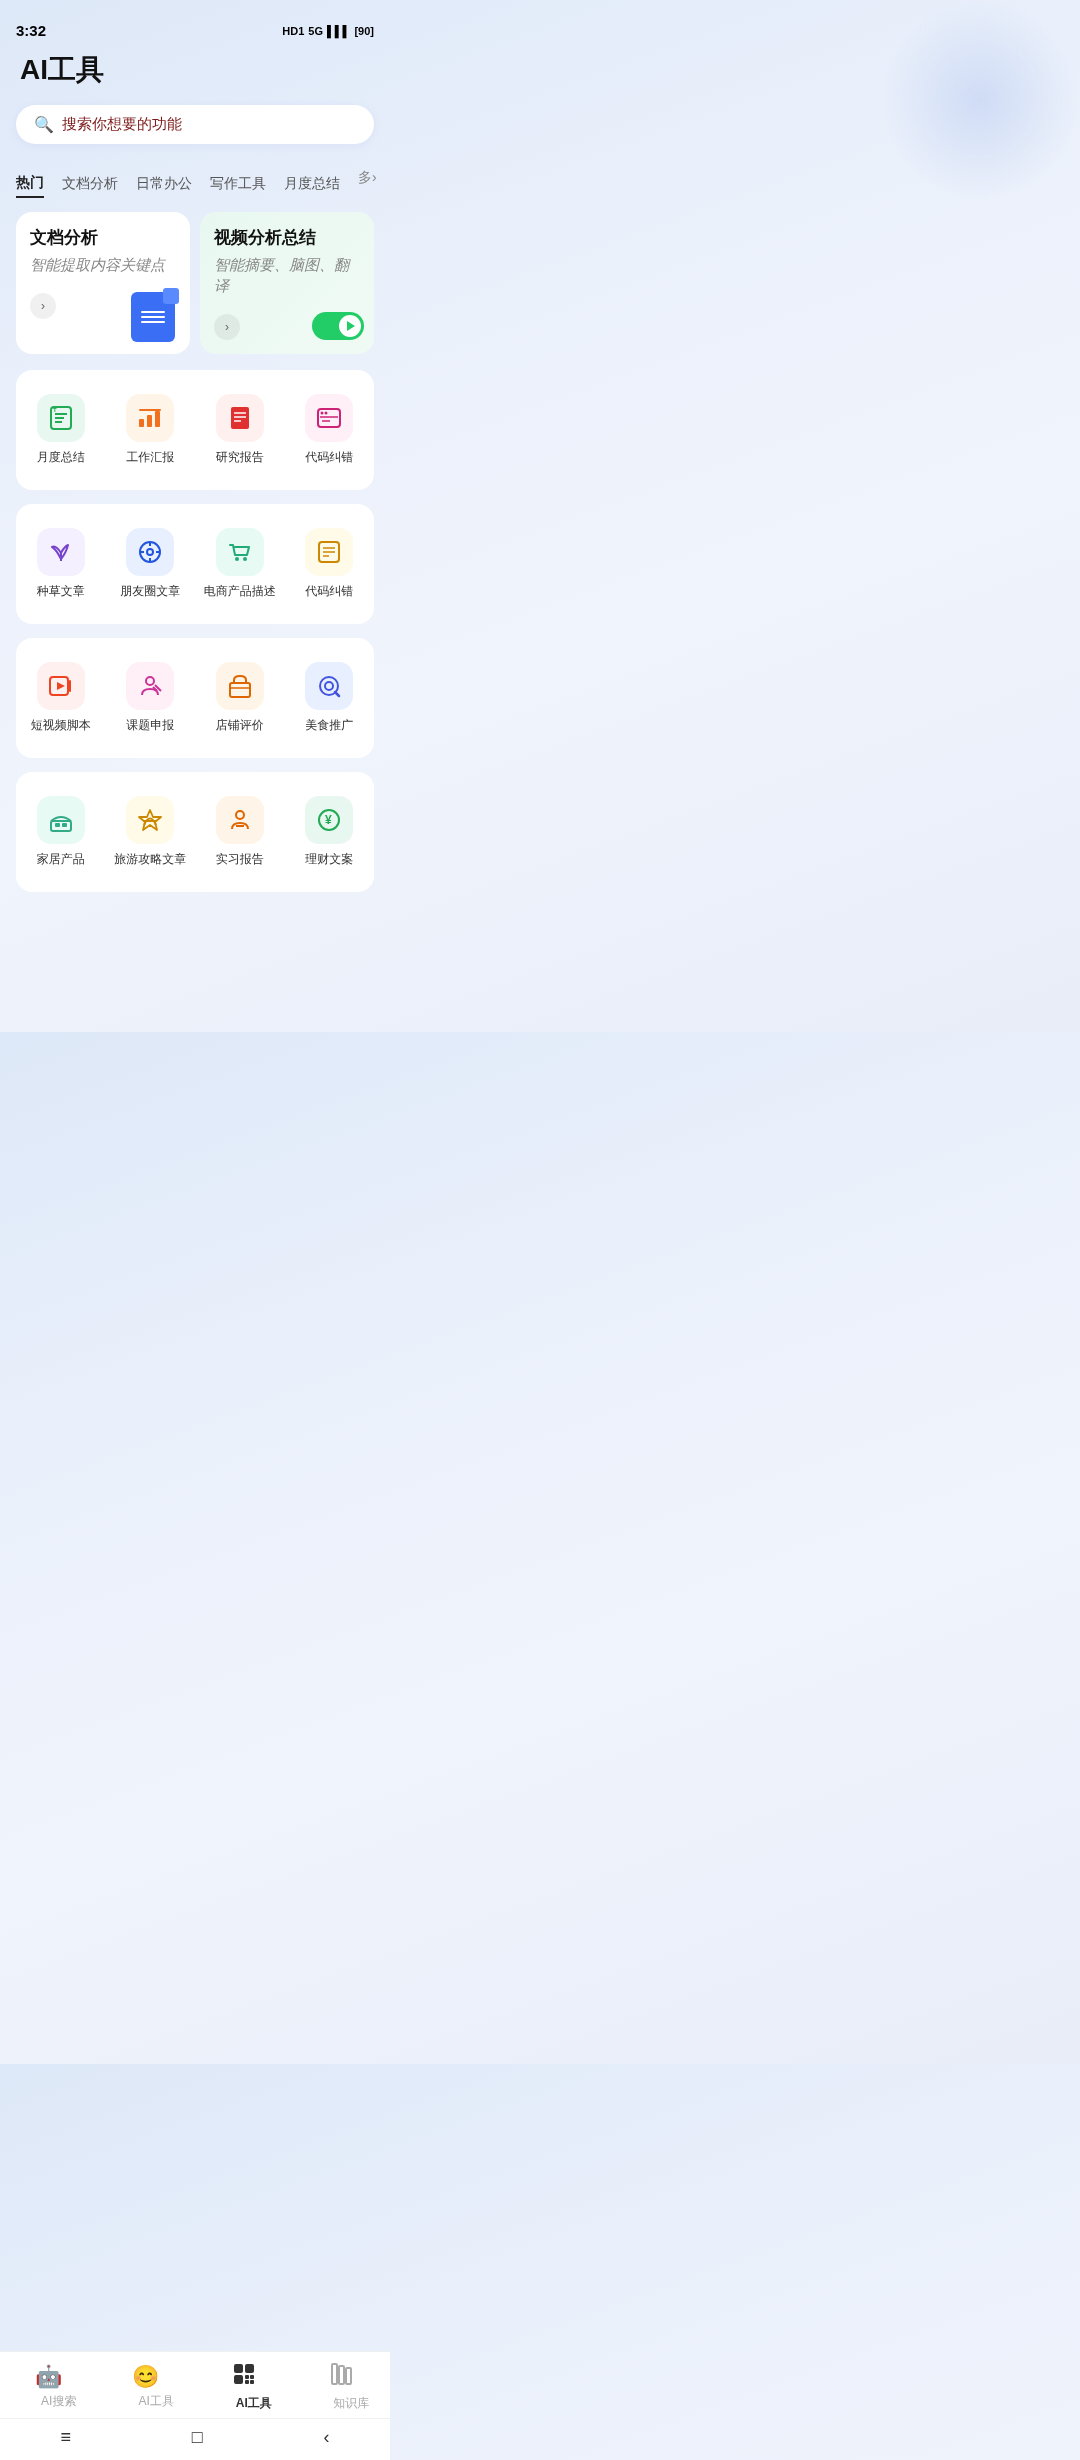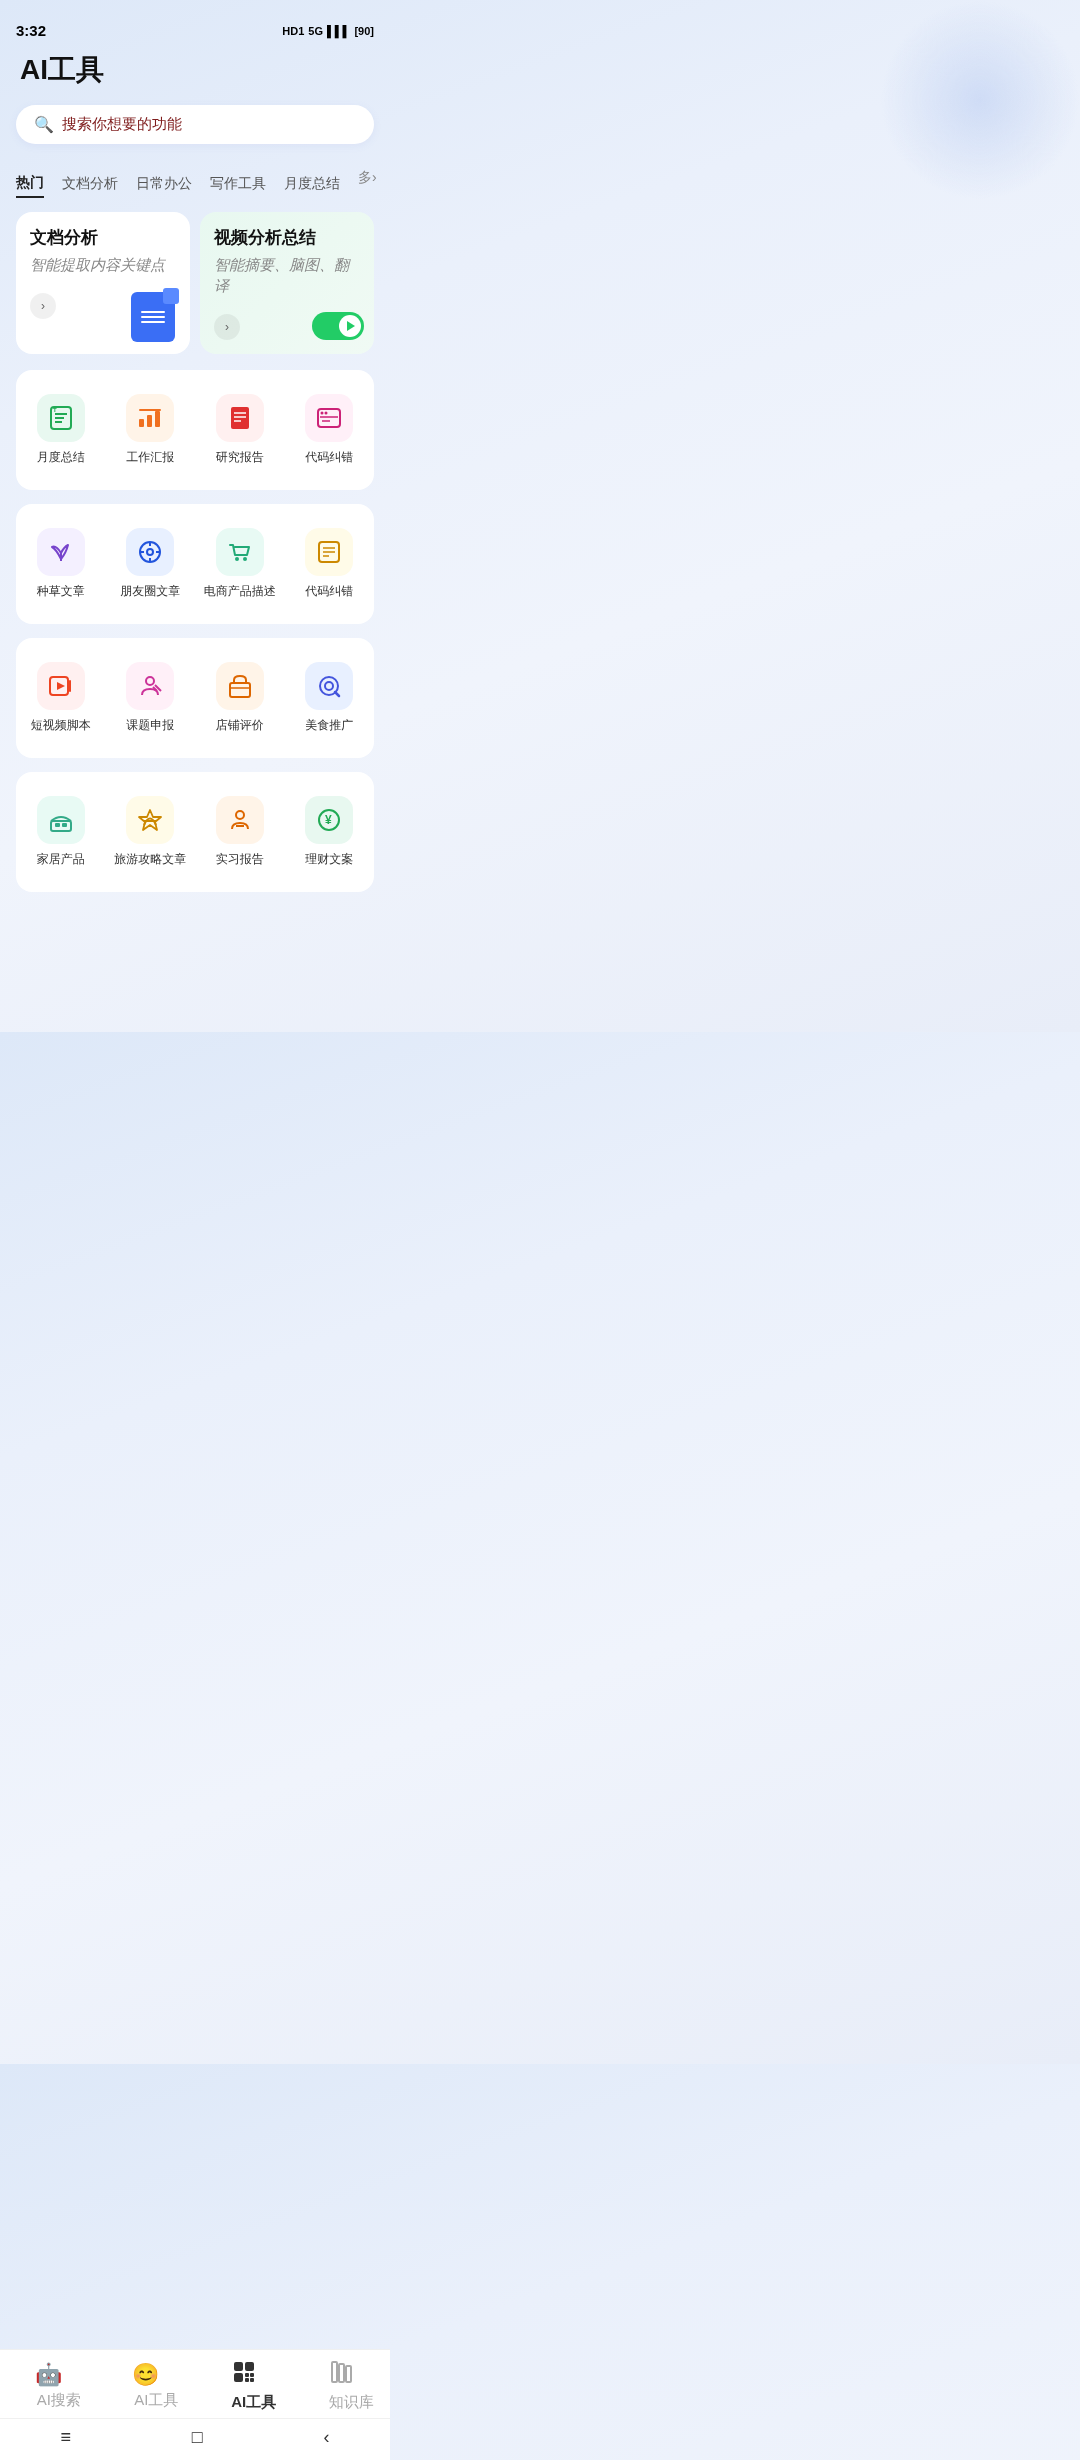--- a/index.html
+++ b/index.html
@@ -196,21 +196,21 @@
     .nav-item {
       display: flex;
       flex-direction: column;
       align-items: center;
       gap: 3px;
       cursor: pointer;
       min-width: 70px;
     }
     .nav-icon { font-size: 22px; color: #aaa; }
     .nav-icon.active { color: #333; }
-    .nav-label { font-size: 15px; color: #aaa; margin-left: 20px; }
+    .nav-label { font-size: 12px; color: #aaa; margin-left: 20px; }
     .nav-label.active { color: #333; font-weight: 600; }
 
     .bottom-bar {
       position: fixed;
       bottom: 0;
       width: 390px;
       background: white;
     }
     .app-nav {
       display: flex;

